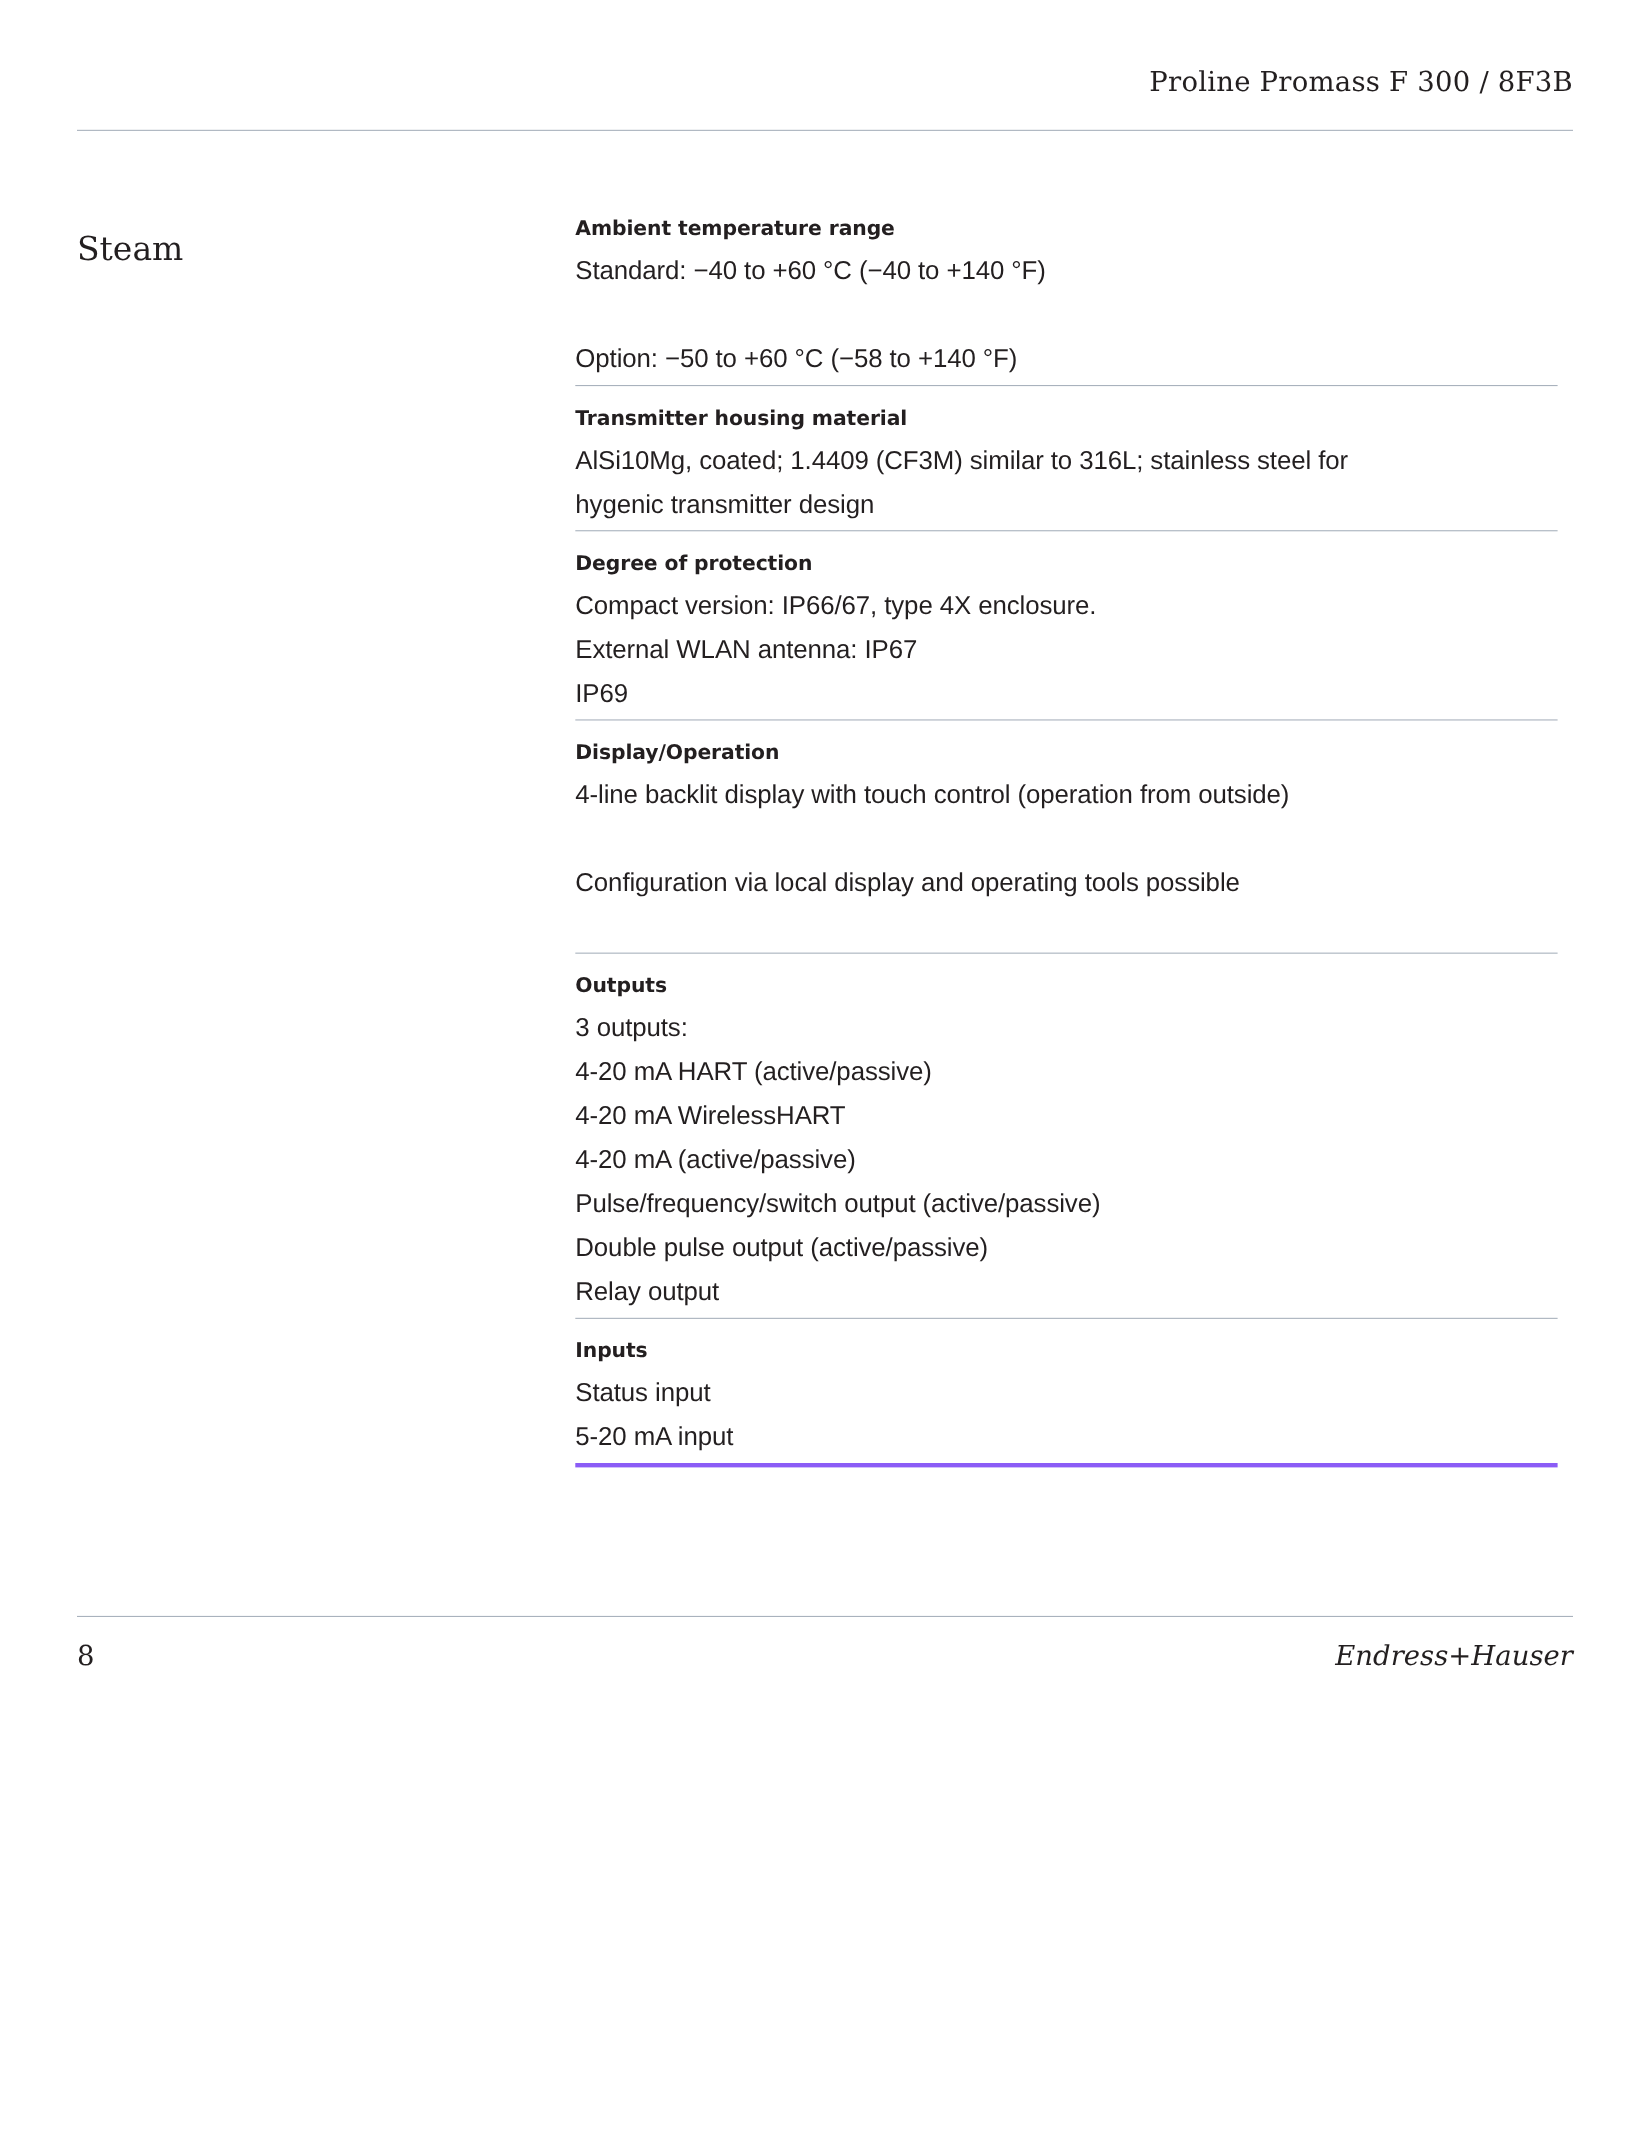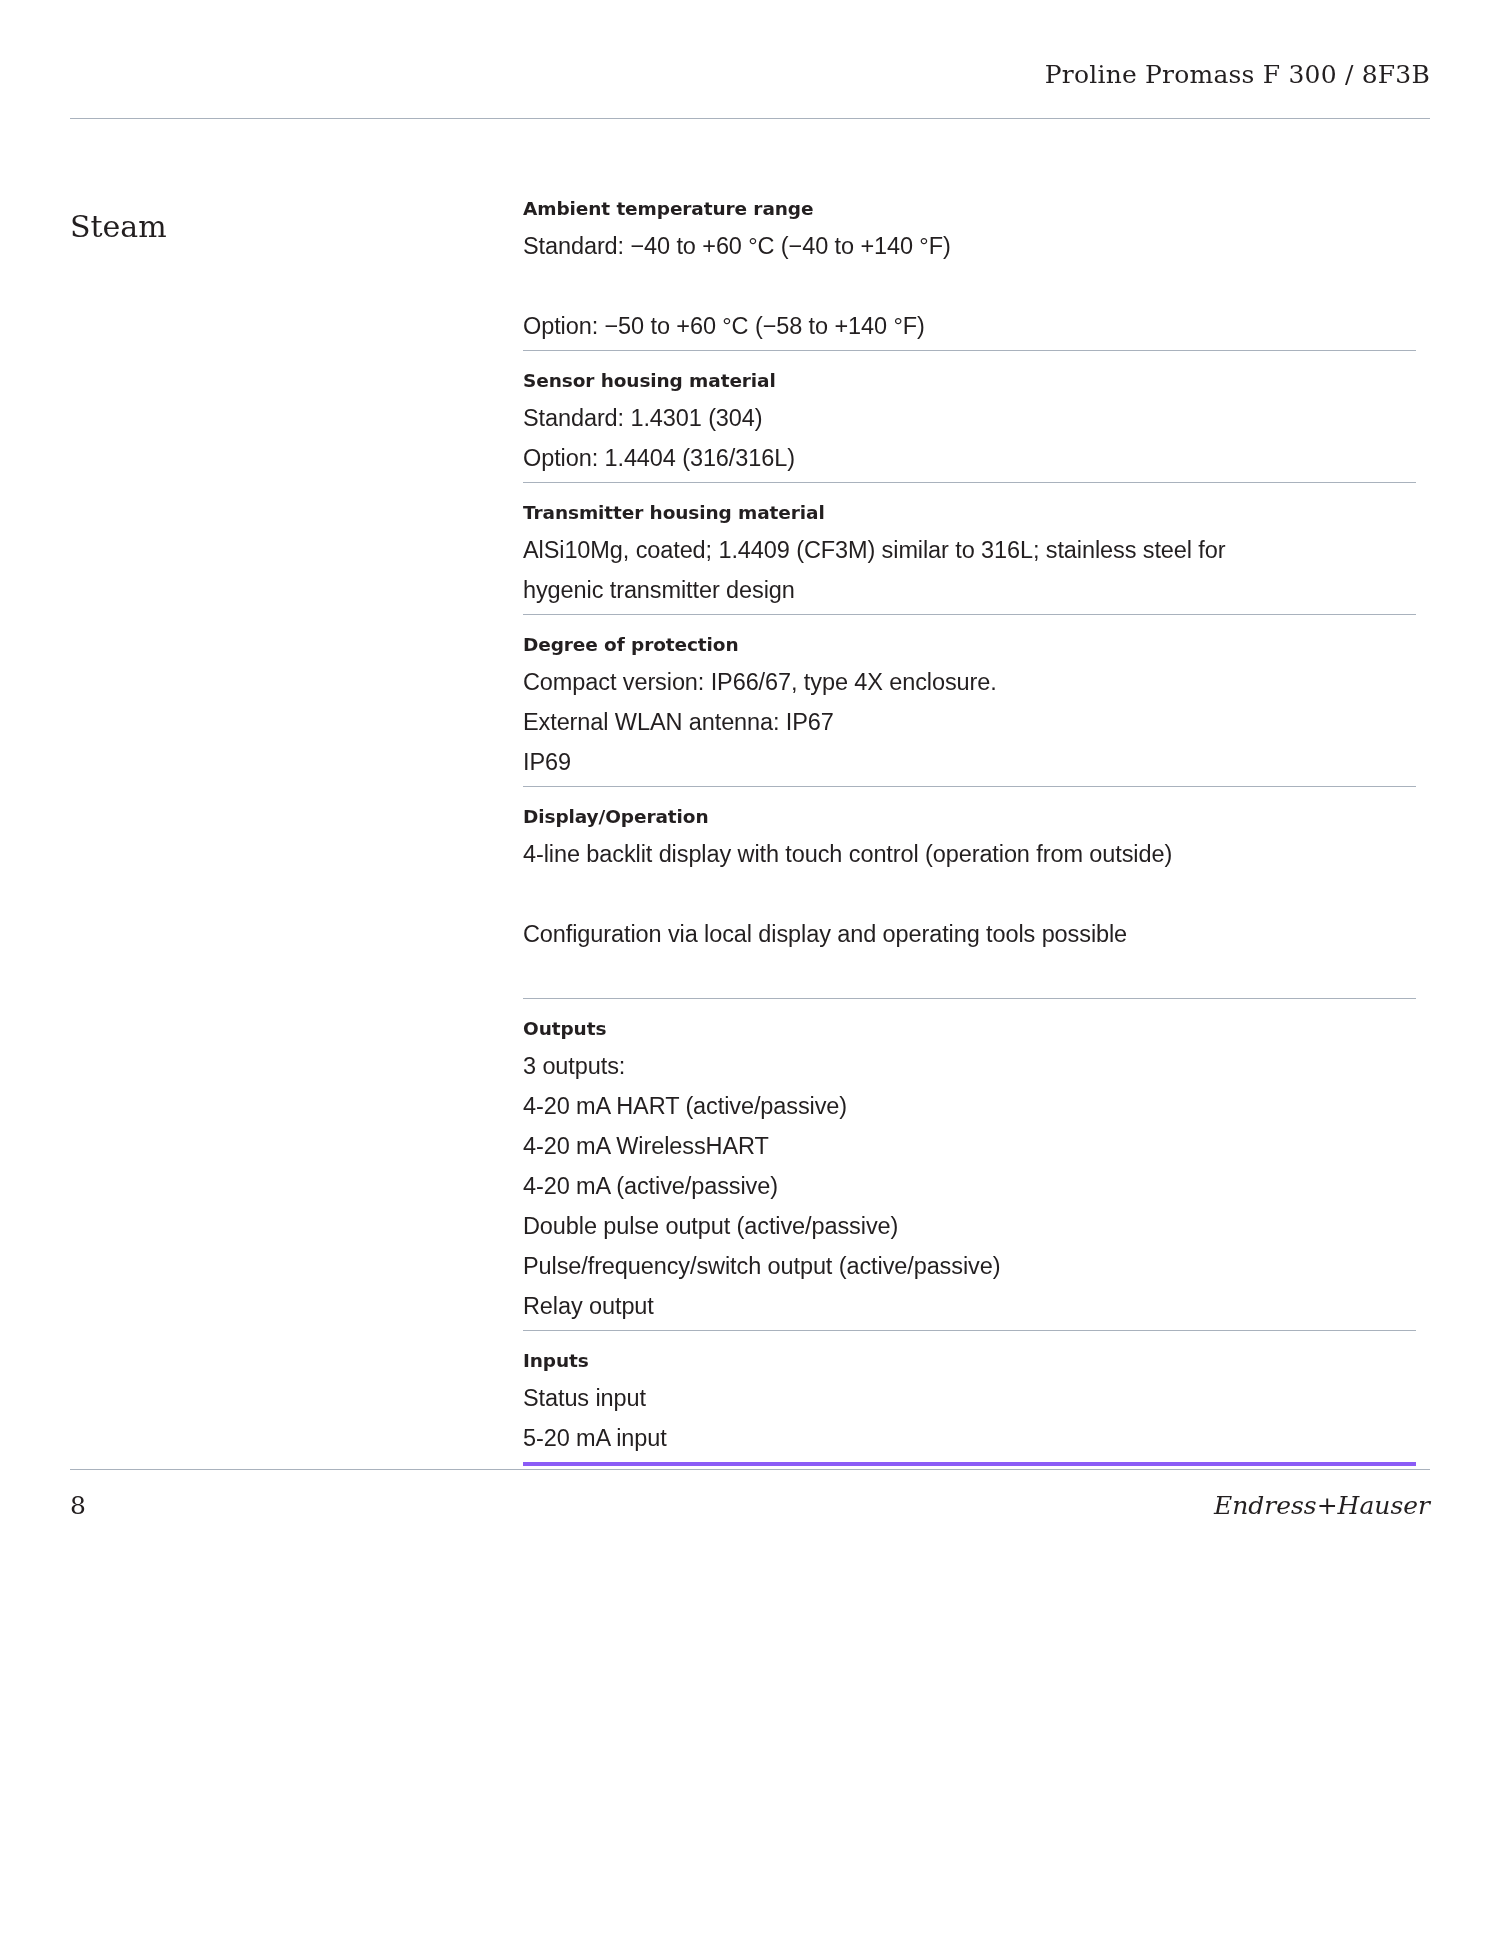--- a/index.html
+++ b/index.html
@@ -143,25 +143,20 @@
   <div class="content">
     <div class="section-title">Steam</div>
     <div class="spec-col" id="spec-col">
         <div class="spec-block">
           <div class="spec-label">Ambient temperature range</div>
           <div class="spec-line">Standard: −40 to +60 °C (−40 to +140 °F)</div>
           <div class="spec-gap"></div>
           <div class="spec-line">Option: −50 to +60 °C (−58 to +140 °F)</div>
         </div>
         <div class="spec-block">
-          <div class="spec-label">Sensor housing material</div>
-          <div class="spec-line">Standard: 1.4301 (304)</div>
-          <div class="spec-line">Option: 1.4404 (316/316L)</div>
-        </div>
-        <div class="spec-block">
           <div class="spec-label">Transmitter housing material</div>
           <div class="spec-line">AlSi10Mg, coated; 1.4409 (CF3M) similar to 316L; stainless steel for</div>
           <div class="spec-line">hygenic transmitter design</div>
         </div>
         <div class="spec-block">
           <div class="spec-label">Degree of protection</div>
           <div class="spec-line">Compact version: IP66/67, type 4X enclosure.</div>
           <div class="spec-line">External WLAN antenna: IP67</div>
           <div class="spec-line">IP69</div>
         </div>
@@ -171,22 +166,22 @@
           <div class="spec-gap"></div>
           <div class="spec-line">Configuration via local display and operating tools possible</div>
           <div class="spec-gap"></div>
         </div>
         <div class="spec-block">
           <div class="spec-label">Outputs</div>
           <div class="spec-line">3 outputs:</div>
           <div class="spec-line">4-20 mA HART (active/passive)</div>
           <div class="spec-line">4-20 mA WirelessHART</div>
           <div class="spec-line">4-20 mA (active/passive)</div>
+          <div class="spec-line">Pulse/frequency/switch output (active/passive)</div>
           <div class="spec-line">Double pulse output (active/passive)</div>
-          <div class="spec-line">Pulse/frequency/switch output (active/passive)</div>
           <div class="spec-line">Relay output</div>
         </div>
         <div class="spec-block">
           <div class="spec-label">Inputs</div>
           <div class="spec-line">Status input</div>
           <div class="spec-line">5-20 mA input</div>
         </div>
       </div>
   </div>
 

